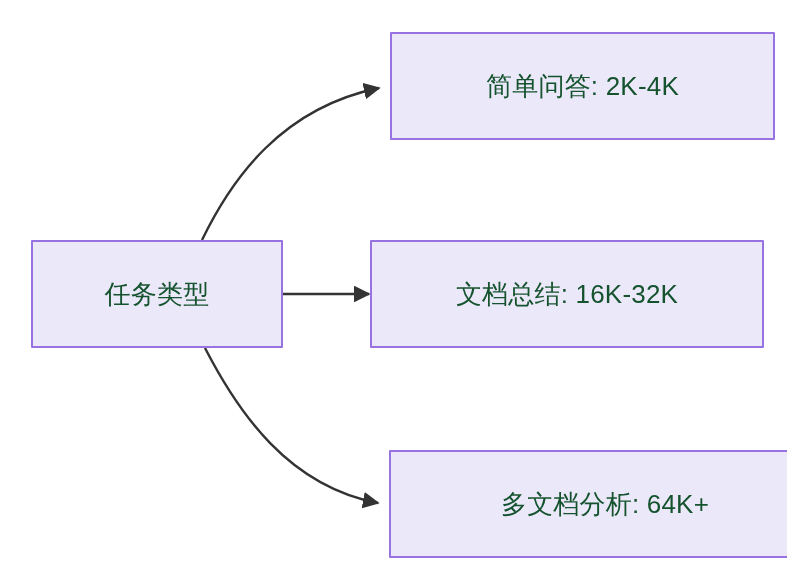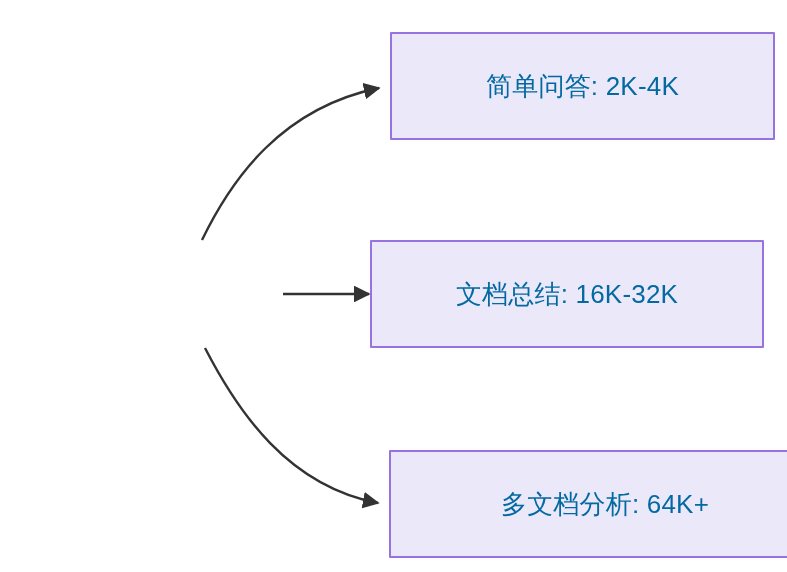--- a/index.html
+++ b/index.html
@@ -33,21 +33,21 @@
     box-sizing: border-box;
     background: #ebe8fa;
     border: 2px solid #9673e0;
     border-radius: 1px;
     display: flex;
     align-items: center;
     justify-content: center;
     text-align: center;
   }
   .node-label {
-    color: #0369a1;
+    color: #14532d;
     font-size: 26px;
     line-height: 1.25;
     letter-spacing: 0.2px;
     white-space: nowrap;
   }
   
   #node-source   { left: 31px;  top: 240px; width: 252px; height: 108px; }
   #node-simple   { left: 390px; top: 32px;  width: 385px; height: 108px; }
   #node-summary  { left: 370px; top: 240px; width: 394px; height: 108px; }
   #node-multidoc { left: 389px; top: 450px; width: 432px; height: 108px; }
@@ -64,20 +64,23 @@
       </marker>
     </defs>
 
     <path d="M 202,240 C 232,178 282,108 379,88" fill="none" stroke="#333333" stroke-width="2.4" marker-end="url(#arrowhead)"></path>
 
     <path d="M 283,294 L 369,294" fill="none" stroke="#333333" stroke-width="2.4" marker-end="url(#arrowhead)"></path>
 
     <path d="M 205,348 C 238,412 288,486 378,503" fill="none" stroke="#333333" stroke-width="2.4" marker-end="url(#arrowhead)"></path>
   </svg>
 
+  <div class="node" id="node-source">
+    <span class="node-label">任务类型</span>
+  </div>
 
   <div class="node" id="node-simple">
     <span class="node-label">简单问答: 2K-4K</span>
   </div>
 
   <div class="node" id="node-summary">
     <span class="node-label">文档总结: 16K-32K</span>
   </div>
 
   <div class="node" id="node-multidoc">

